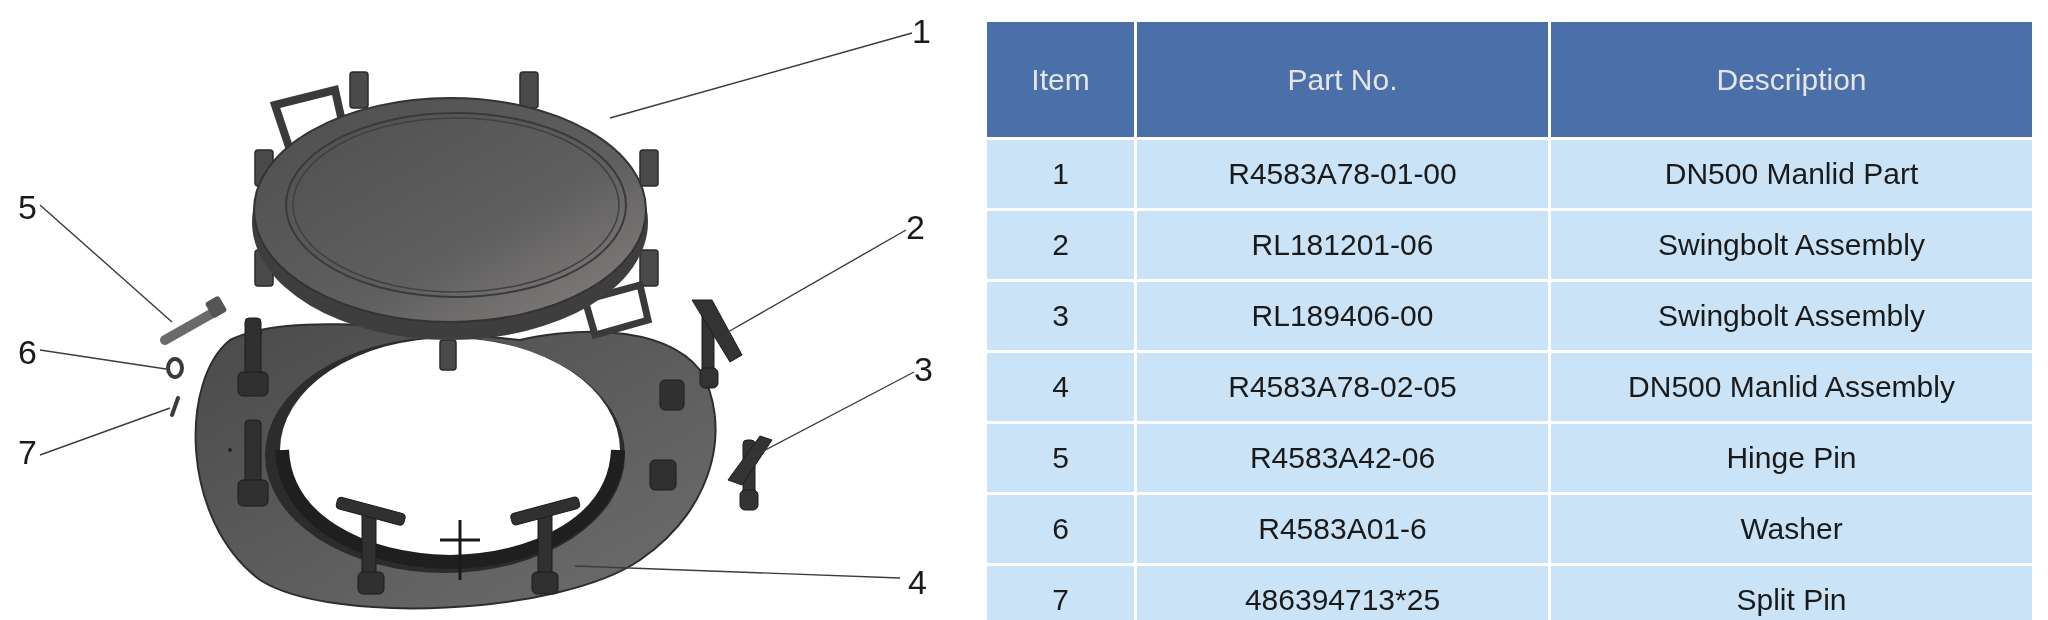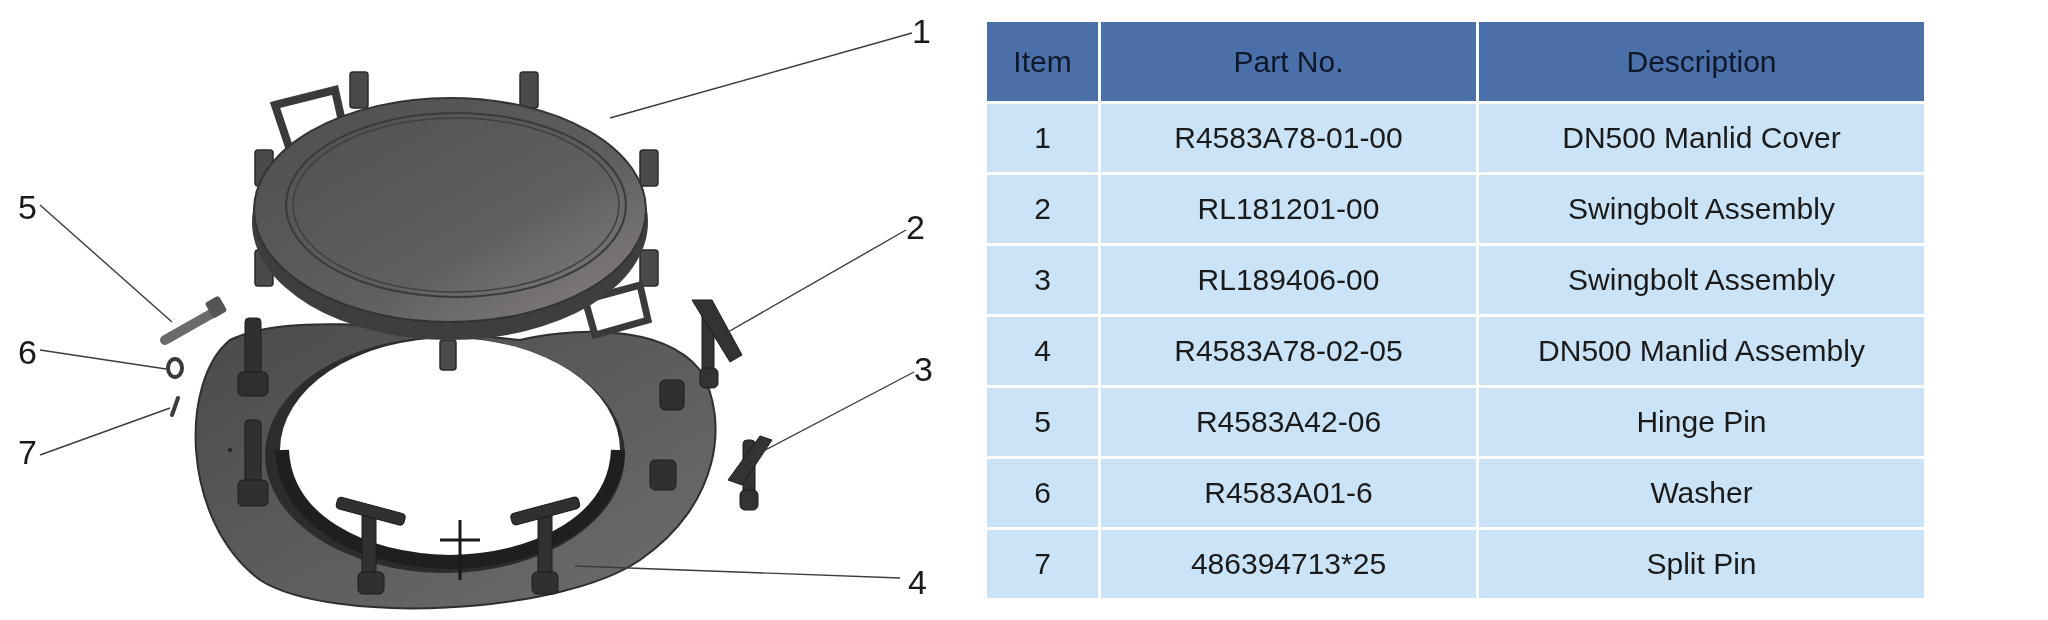--- a/index.html
+++ b/index.html
@@ -31,25 +31,25 @@
     #parts-table {
       position: absolute;
       left: 987px;
       top: 22px;
       border-collapse: separate;
       border-spacing: 3px;
       margin: -3px;
     }
     #parts-table th {
       background: #4A6FA9;
-      color: #0f172a;
+      color: #e5e5e5;
       font-weight: normal;
       font-size: 30px;
       height: 79px;
-      padding: 0;
+      padding: 18px;
       text-align: center;
     }
     #parts-table td {
       background: #CAE3F6;
       color: #1a1a1a;
       font-size: 30px;
       height: 68px;
       padding: 0;
       text-align: center;
     }
@@ -163,25 +163,25 @@
     <tr>
       <th class="col-item">Item</th>
       <th class="col-part">Part No.</th>
       <th class="col-desc">Description</th>
     </tr>
   </thead>
   <tbody>
     <tr>
       <td>1</td>
       <td>R4583A78-01-00</td>
-      <td>DN500 Manlid Cover</td>
+      <td>DN500 Manlid Part</td>
     </tr>
     <tr>
       <td>2</td>
-      <td>RL181201-00</td>
+      <td>RL181201-06</td>
       <td>Swingbolt Assembly</td>
     </tr>
     <tr>
       <td>3</td>
       <td>RL189406-00</td>
       <td>Swingbolt Assembly</td>
     </tr>
     <tr>
       <td>4</td>
       <td>R4583A78-02-05</td>

